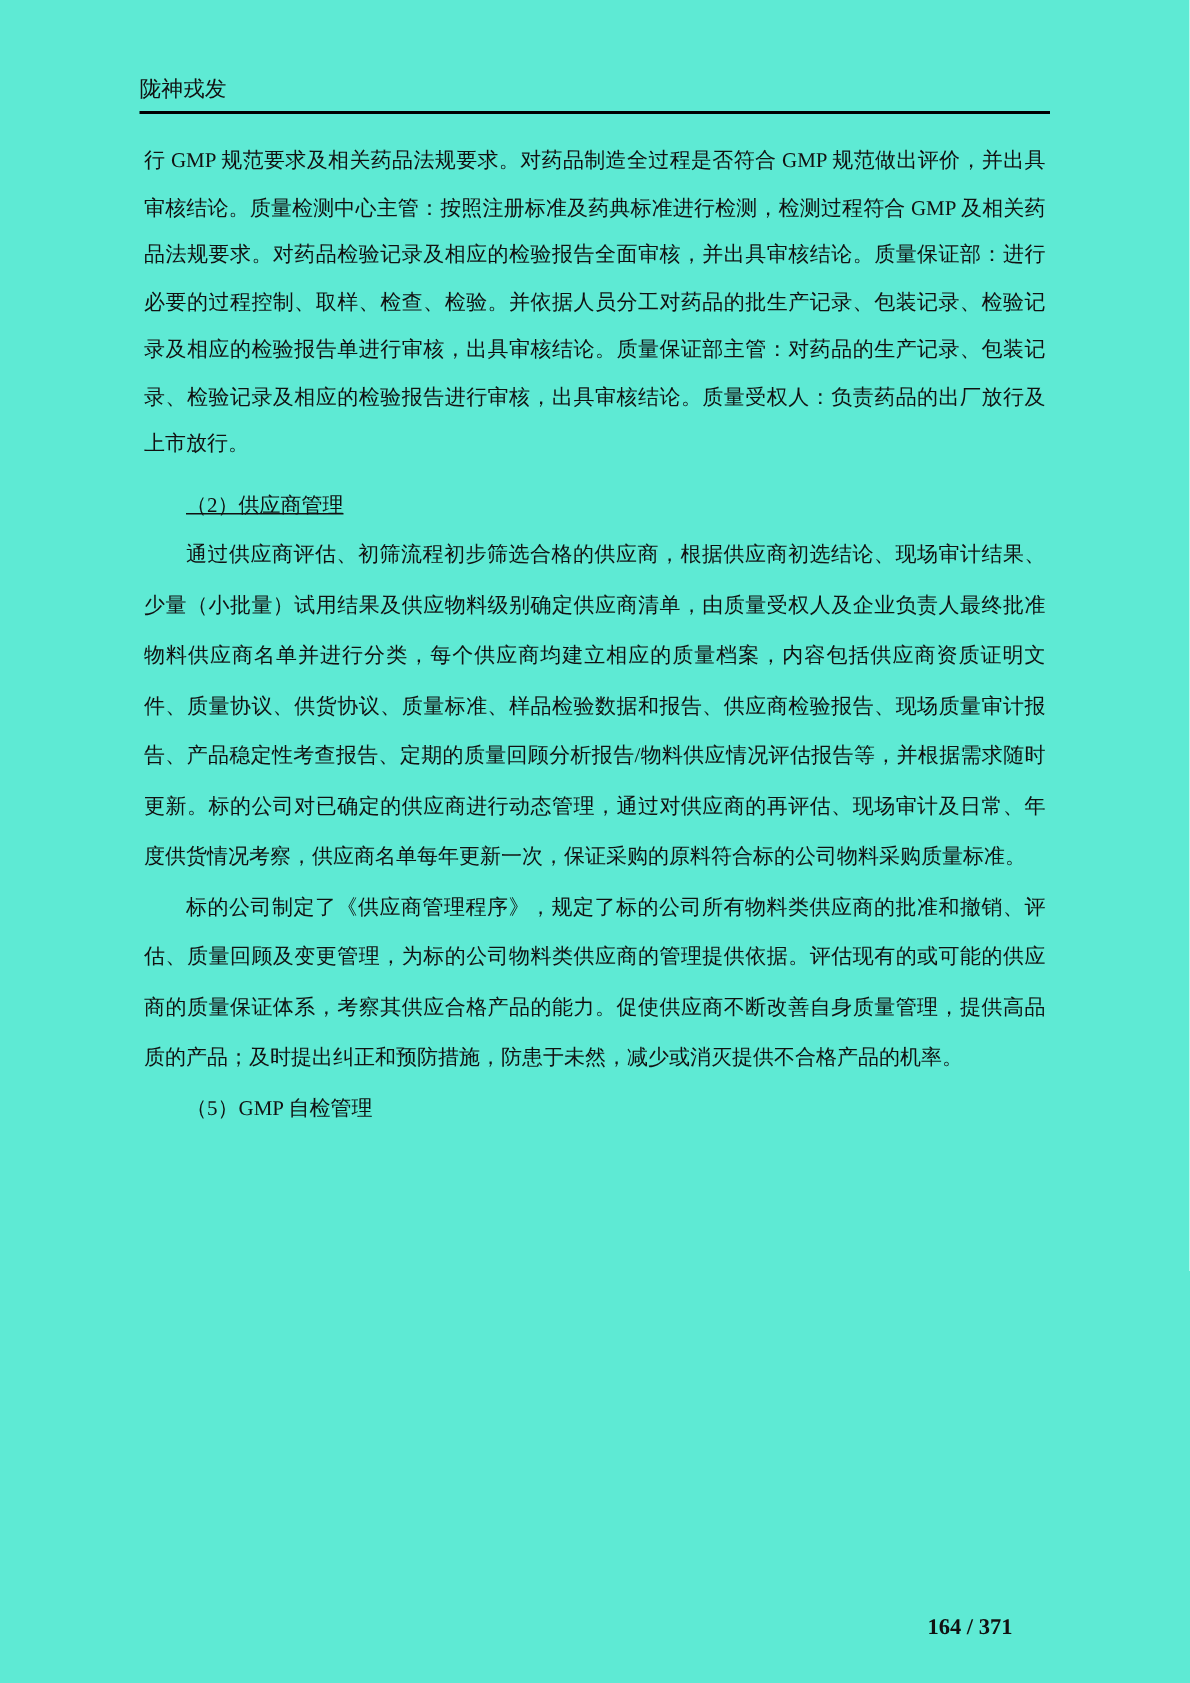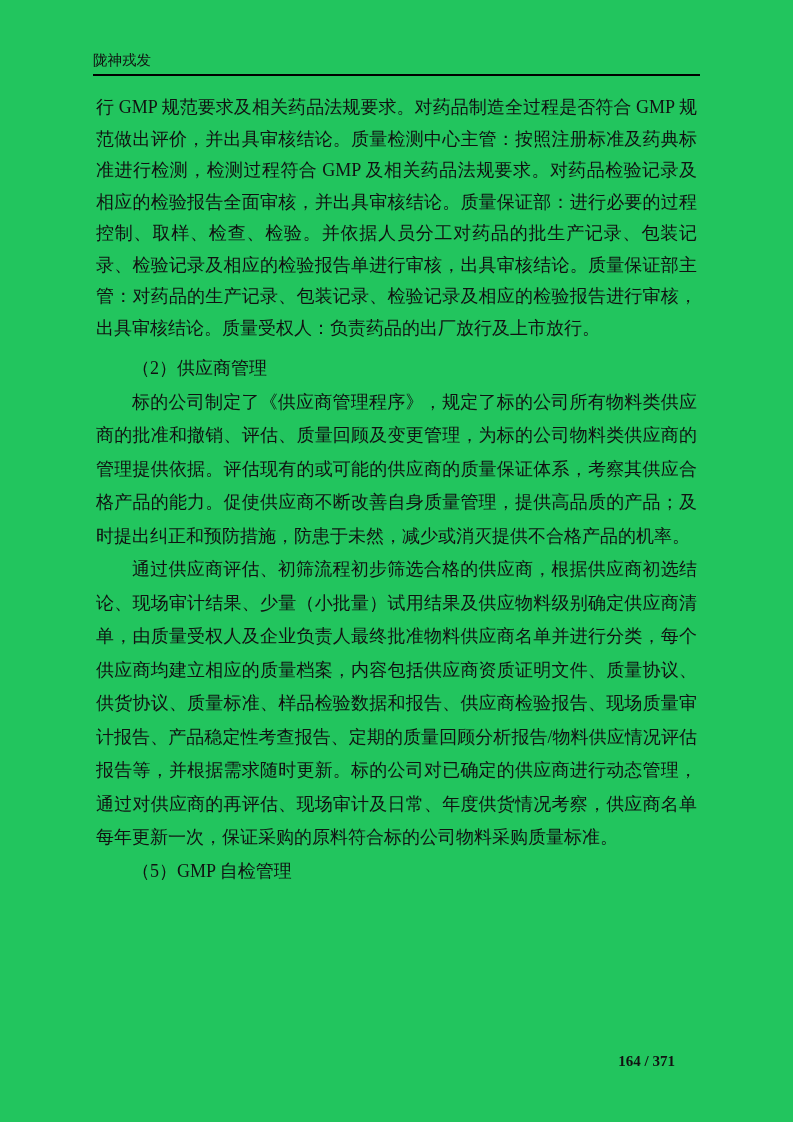--- a/index.html
+++ b/index.html
@@ -4,21 +4,21 @@
 <style>
   html, body {
     margin: 0;
     padding: 0;
     background: #ffffff;
   }
   .page {
     position: relative;
     width: 793px;
     height: 1122px;
-    background: #22c55e;
+    background: #5eead4;
     overflow: hidden;
     font-family: "Liberation Serif", "DejaVu Serif", serif;
     color: #111111;
   }
   
   .header {
     position: absolute;
     left: 93px;
     right: 93px;
     top: 50px;
@@ -31,55 +31,55 @@
     padding-bottom: 4px;
   }
   .header .h-left  { white-space: nowrap; }
   .header .h-right { white-space: nowrap; }
   
   .body-text {
     position: absolute;
     left: 96px;
     right: 96px;
     top: 92px;
-    font-size: 18px;
+    font-size: 14px;
     line-height: 33.5px;
     text-align: justify;
   }
   .body-text p {
     margin: 0;
     padding: 0;
   }
   .para { text-indent: 2em; }
   .para-cont { text-indent: 0; line-height: 31.5px; }
   .heading { text-indent: 2em; }
-  .heading-spaced { margin-top: 8px !important; }
+  .heading-spaced { margin-top: 8px !important; text-decoration: underline; }
   
   .footer {
     position: absolute;
-    top: 1052px;
+    top: 1076px;
     right: 118px;
     font-size: 15px;
     font-weight: bold;
     line-height: 18px;
     white-space: nowrap;
   }
 </style>
 </head>
 <body>
 
 <div class="page">
 
   <div class="header">
     <span class="h-left">陇神戎发</span>
   </div>
 
   <div class="body-text">
     <p class="para-cont">行 GMP 规范要求及相关药品法规要求。对药品制造全过程是否符合 GMP 规范做出评价，并出具审核结论。质量检测中心主管：按照注册标准及药典标准进行检测，检测过程符合 GMP 及相关药品法规要求。对药品检验记录及相应的检验报告全面审核，并出具审核结论。质量保证部：进行必要的过程控制、取样、检查、检验。并依据人员分工对药品的批生产记录、包装记录、检验记录及相应的检验报告单进行审核，出具审核结论。质量保证部主管：对药品的生产记录、包装记录、检验记录及相应的检验报告进行审核，出具审核结论。质量受权人：负责药品的出厂放行及上市放行。</p>
     <p class="heading heading-spaced">（2）供应商管理</p>
+    <p class="para">通过供应商评估、初筛流程初步筛选合格的供应商，根据供应商初选结论、现场审计结果、少量（小批量）试用结果及供应物料级别确定供应商清单，由质量受权人及企业负责人最终批准物料供应商名单并进行分类，每个供应商均建立相应的质量档案，内容包括供应商资质证明文件、质量协议、供货协议、质量标准、样品检验数据和报告、供应商检验报告、现场质量审计报告、产品稳定性考查报告、定期的质量回顾分析报告/物料供应情况评估报告等，并根据需求随时更新。标的公司对已确定的供应商进行动态管理，通过对供应商的再评估、现场审计及日常、年度供货情况考察，供应商名单每年更新一次，保证采购的原料符合标的公司物料采购质量标准。</p>
     <p class="para">标的公司制定了《供应商管理程序》，规定了标的公司所有物料类供应商的批准和撤销、评估、质量回顾及变更管理，为标的公司物料类供应商的管理提供依据。评估现有的或可能的供应商的质量保证体系，考察其供应合格产品的能力。促使供应商不断改善自身质量管理，提供高品质的产品；及时提出纠正和预防措施，防患于未然，减少或消灭提供不合格产品的机率。</p>
-    <p class="para">通过供应商评估、初筛流程初步筛选合格的供应商，根据供应商初选结论、现场审计结果、少量（小批量）试用结果及供应物料级别确定供应商清单，由质量受权人及企业负责人最终批准物料供应商名单并进行分类，每个供应商均建立相应的质量档案，内容包括供应商资质证明文件、质量协议、供货协议、质量标准、样品检验数据和报告、供应商检验报告、现场质量审计报告、产品稳定性考查报告、定期的质量回顾分析报告/物料供应情况评估报告等，并根据需求随时更新。标的公司对已确定的供应商进行动态管理，通过对供应商的再评估、现场审计及日常、年度供货情况考察，供应商名单每年更新一次，保证采购的原料符合标的公司物料采购质量标准。</p>
     <p class="heading">（5）GMP 自检管理</p>
   </div>
 
   <div class="footer">164 / 371</div>
 
 </div>
 
 </body></html>

